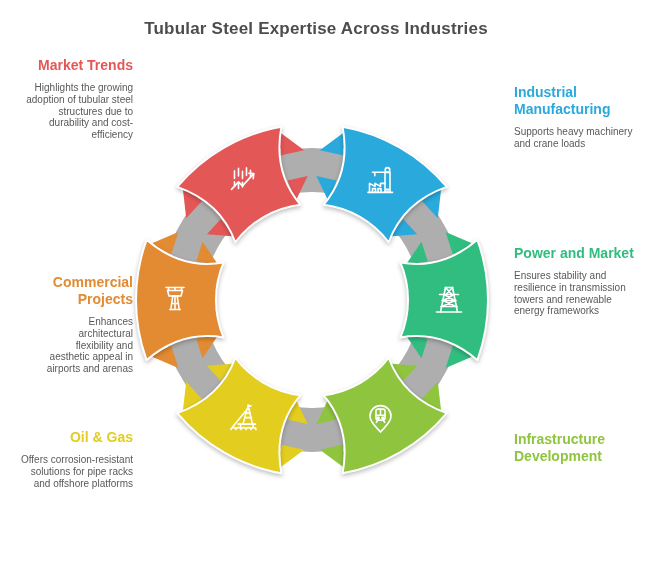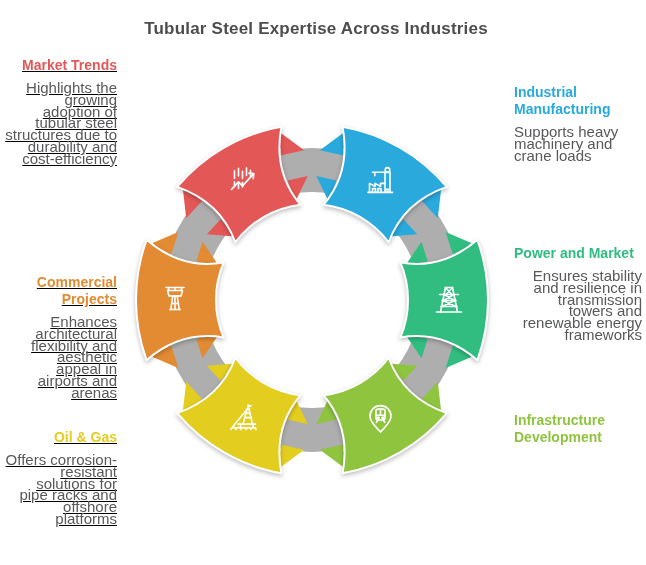--- a/index.html
+++ b/index.html
@@ -9,23 +9,23 @@
   }
   .title {
     position:absolute; top:19px; left:0; width:632px; text-align:center;
     font-size:17px; font-weight:700; letter-spacing:0.2px; margin:0;
   }
   .text-block { position:absolute; }
   .text-block h2 {
     margin:0 0 8px 0; font-size:14px; font-weight:700; line-height:17px;
   }
   .text-block p {
-    margin:0; font-size:15px; line-height:11.8px; color:#58595b;
+    margin:0; font-size:10px; line-height:11.8px; color:#58595b;
   }
-  .tb-left  { left:4px;  width:113px; text-align:right;text-decoration:underline; }
+  .tb-left  { left:20px;  width:113px; text-align:right; }
   .tb-right { left:514px; width:128px; text-align:left; }
   #ring-svg { position:absolute; left:84px; top:72px; }
   .ribbon { filter: drop-shadow(0 2px 2px rgba(0,0,0,0.25)); }
   .icon *  { fill:none; stroke:#ffffff; stroke-width:1.6; stroke-linecap:round; stroke-linejoin:round; }
 </style>
 </head>
 <body>
 
 <div class="canvas">
 
@@ -146,20 +146,20 @@
     <p style="color: rgb(88, 89, 91);">Offers corrosion-resistant solutions for pipe racks and offshore platforms</p>
   </div>
 
   <div class="text-block tb-right" style="top:84px">
     <h2 style="color: rgb(41, 169, 220);">Industrial Manufacturing</h2>
     <p style="color: rgb(88, 89, 91);">Supports heavy machinery and crane loads</p>
   </div>
 
   <div class="text-block tb-right" style="top:245px">
     <h2 style="color: rgb(50, 189, 128);">Power and Market</h2>
-    <p style="color: rgb(88, 89, 91); text-align: right;">Ensures stability and resilience in transmission towers and renewable energy frameworks</p>
+    <p style="color: rgb(88, 89, 91);">Ensures stability and resilience in transmission towers and renewable energy frameworks</p>
   </div>
 
-  <div class="text-block tb-right" style="top:412px">
+  <div class="text-block tb-right" style="top:431px">
     <h2 style="color: rgb(143, 196, 63);">Infrastructure Development</h2>
   </div>
 
 </div>
 
 </body></html>

